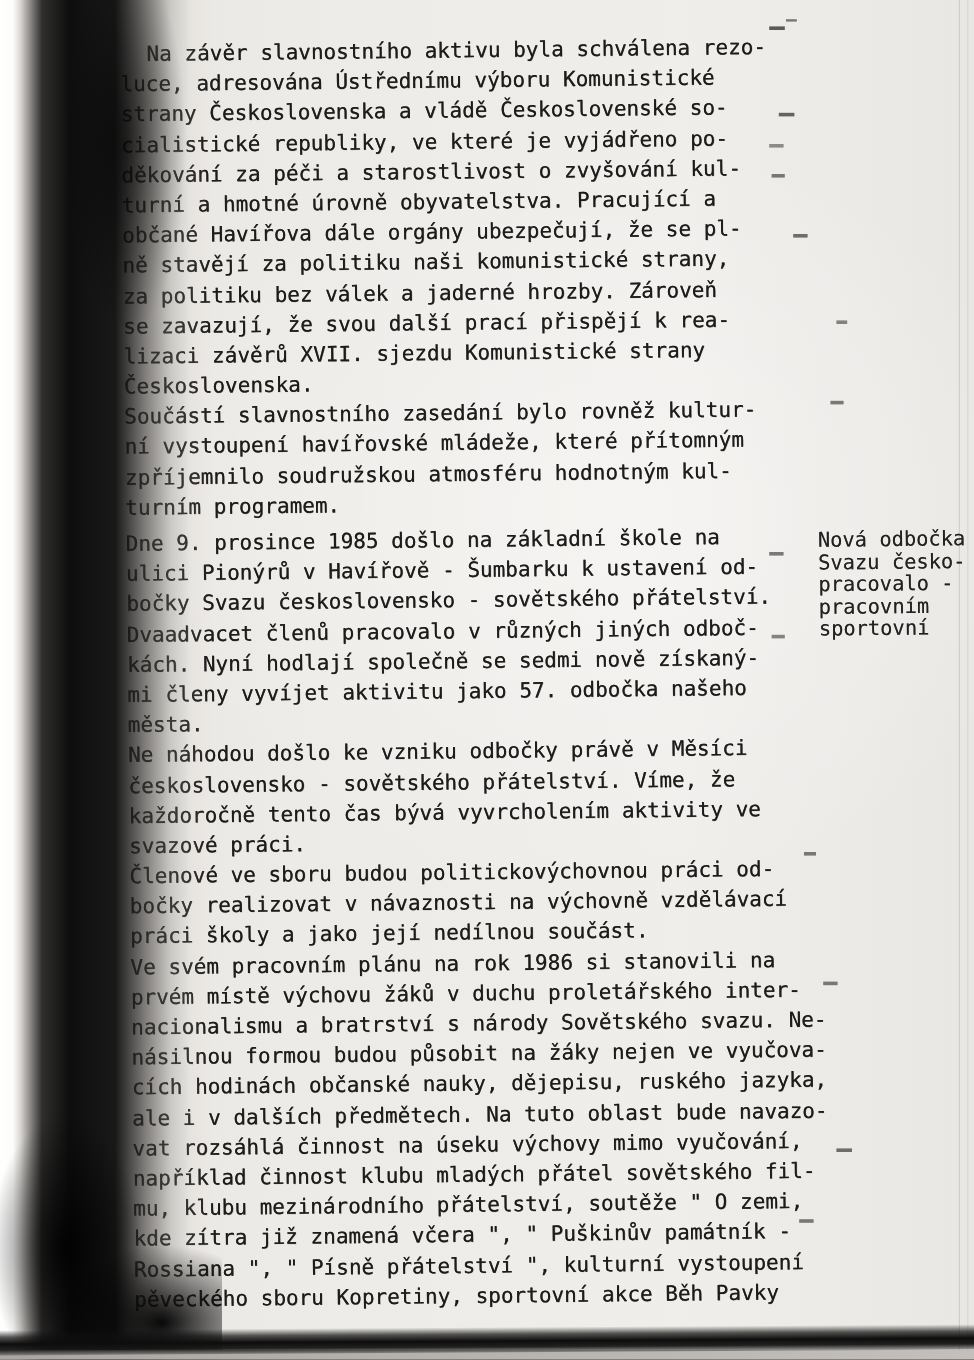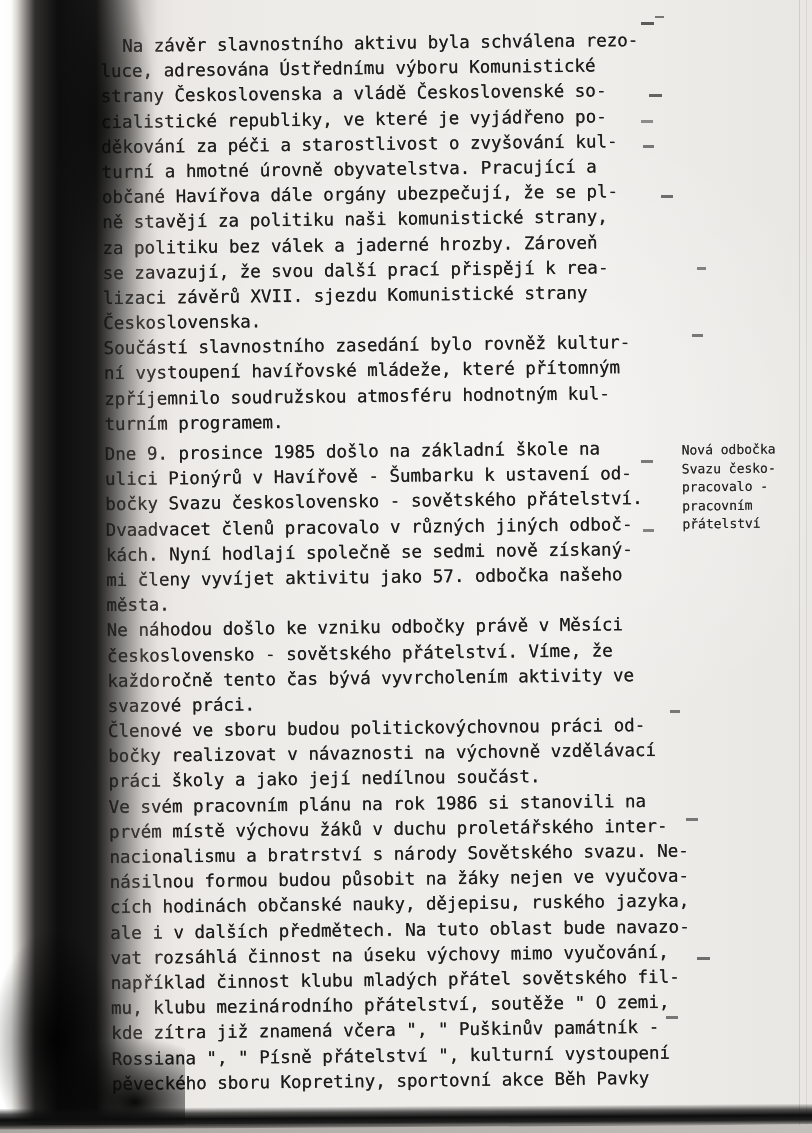--- a/index.html
+++ b/index.html
@@ -51,21 +51,21 @@
     transform:rotate(-.65deg);transform-origin:0 50%;
     text-shadow:0 0 .5px rgba(10,10,10,.6),.3px .3px .5px rgba(10,10,10,.3);
   }
   .para{margin:0;}
   .para.p2{margin-top:5px;}
   .para.p1 .line:first-child{text-indent:22px;}
   .line{white-space:pre;line-height:25.2px;height:25.2px;}
 
   .margin-note{
     position:absolute;left:682px;top:441px;z-index:0;
-    color:#232221;font-size:13px;
+    color:#232221;font-size:17px;
     transform:rotate(-.6deg);
     text-shadow:0 0 .5px rgba(10,10,10,.55);
   }
   .margin-note .line{line-height:18.5px;height:18.5px;}
 
   .mark{position:absolute;background:#2b2a29;z-index:0;pointer-events:none;}
 </style>
 </head>
 <body>
 
@@ -121,21 +121,21 @@
         <div class="line">Rossiana ", " Písně přátelství ", kulturní vystoupení</div>
         <div class="line">pěveckého sboru Kopretiny, sportovní akce Běh Pavky</div>
       </div>
   </div>
 
   <div class="margin-note">
       <div class="line">Nová odbočka</div>
       <div class="line">Svazu česko-</div>
       <div class="line">pracovalo -</div>
       <div class="line">pracovním</div>
-      <div class="line">přátelství</div>
+      <div class="line">sportovní</div>
     </div>
 
   <div id="marks">
       <div class="mark" style="left: 641px; top: 22px; width: 13px; height: 3px; opacity: 0.75;"></div>
       <div class="mark" style="left: 655px; top: 16px; width: 9px; height: 2px; opacity: 0.6;"></div>
       <div class="mark" style="left: 649px; top: 94px; width: 13px; height: 3px; opacity: 0.7;"></div>
       <div class="mark" style="left: 641px; top: 120px; width: 12px; height: 3px; opacity: 0.5;"></div>
       <div class="mark" style="left: 643px; top: 145px; width: 11px; height: 3px; opacity: 0.6;"></div>
       <div class="mark" style="left: 661px; top: 195px; width: 12px; height: 3px; opacity: 0.65;"></div>
       <div class="mark" style="left: 697px; top: 267px; width: 9px; height: 3px; opacity: 0.55;"></div>

